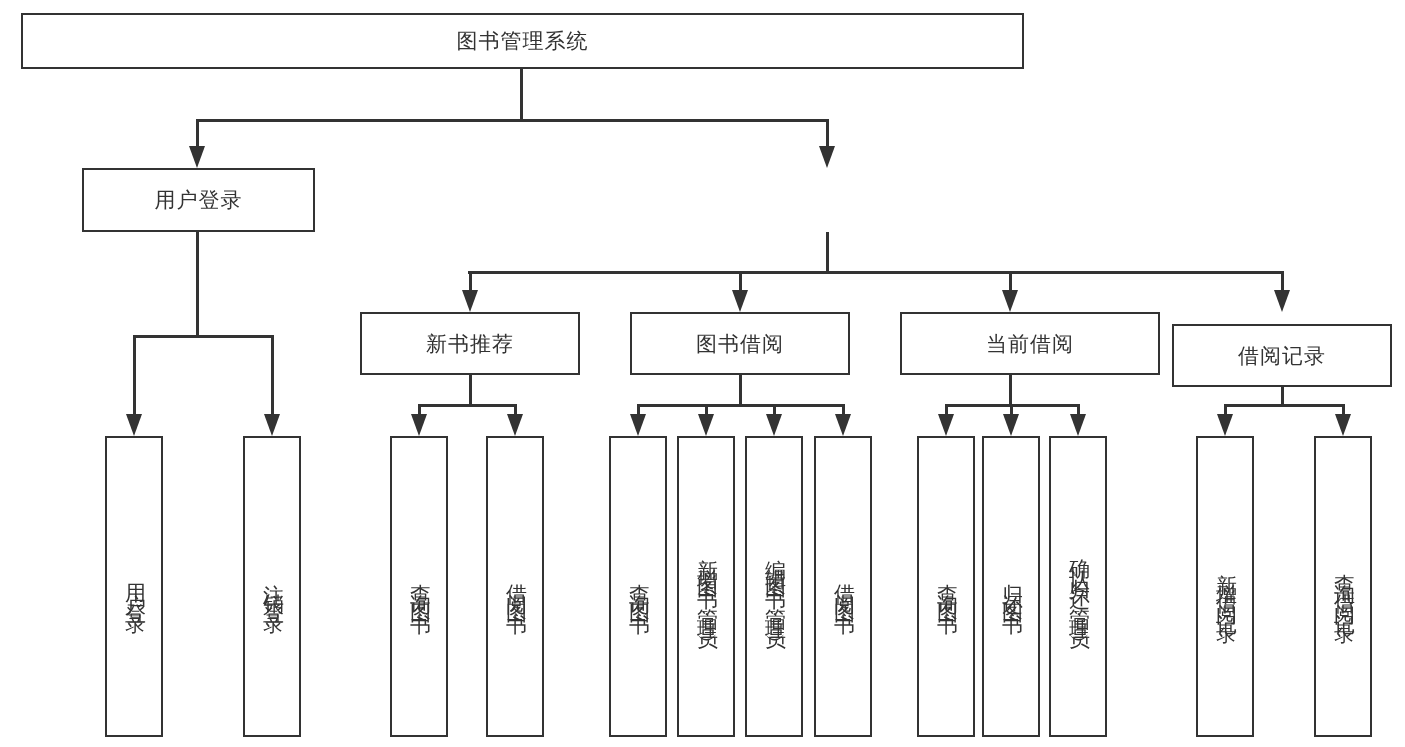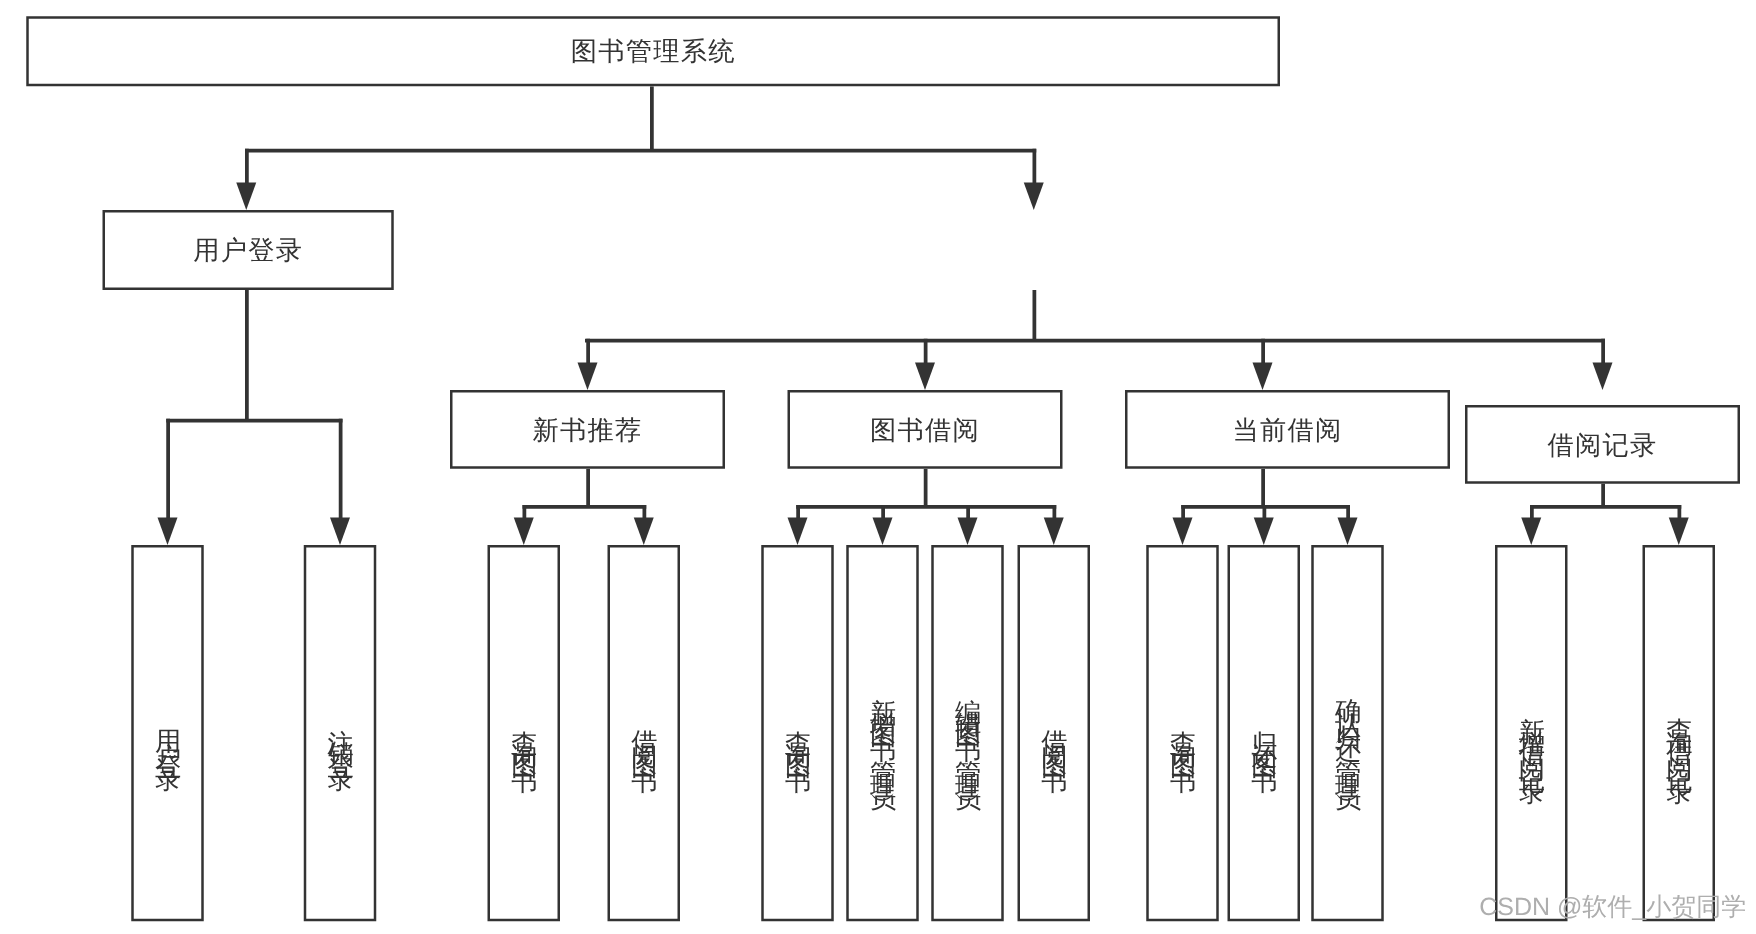--- a/index.html
+++ b/index.html
@@ -2,21 +2,21 @@
 <html><head>
 <meta charset="utf-8">
 <style>
   * { margin: 0; padding: 0; box-sizing: border-box; }
   html, body { background: #ffffff; }
   .canvas {
     position: relative;
     width: 1405px;
     height: 747px;
     background: #ffffff;
-    font-family: Liberation Sans, sans-serif;
+    font-family: Liberation Mono, monospace;
     overflow: hidden;
     padding-left: 12px;
   }
   
   .hbox {
     position: absolute;
     background: #ffffff;
     border: 2.5px solid #333333;
     display: flex;
     align-items: center;
@@ -204,15 +204,14 @@
     <span class="vtext">确认归还（管理员）</span>
   </div>
 
   <div class="vbox" style="left:1196px">
     <span class="vtext">新增借阅记录</span>
   </div>
   <div class="vbox" style="left:1314px">
     <span class="vtext">查询借阅记录</span>
   </div>
 
-  <div class="watermark">CSDN @软件_小贺同学</div>
 
 </div>
 
 </body></html>

